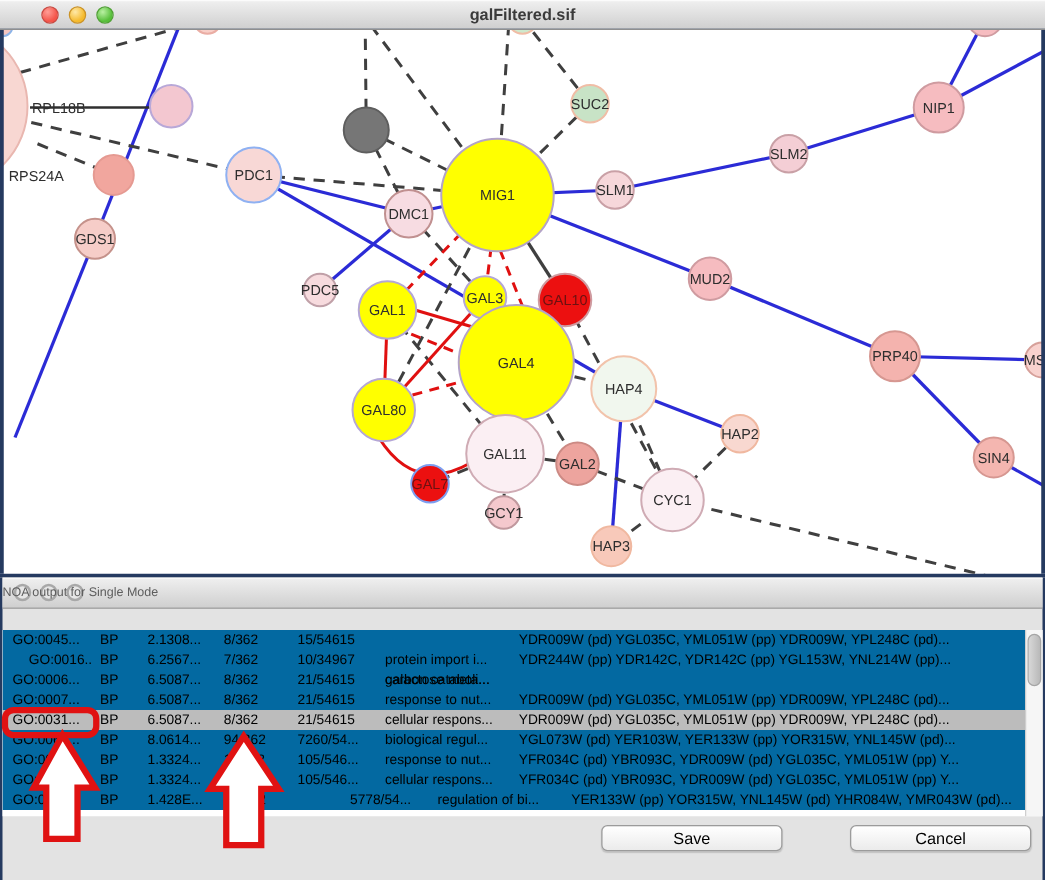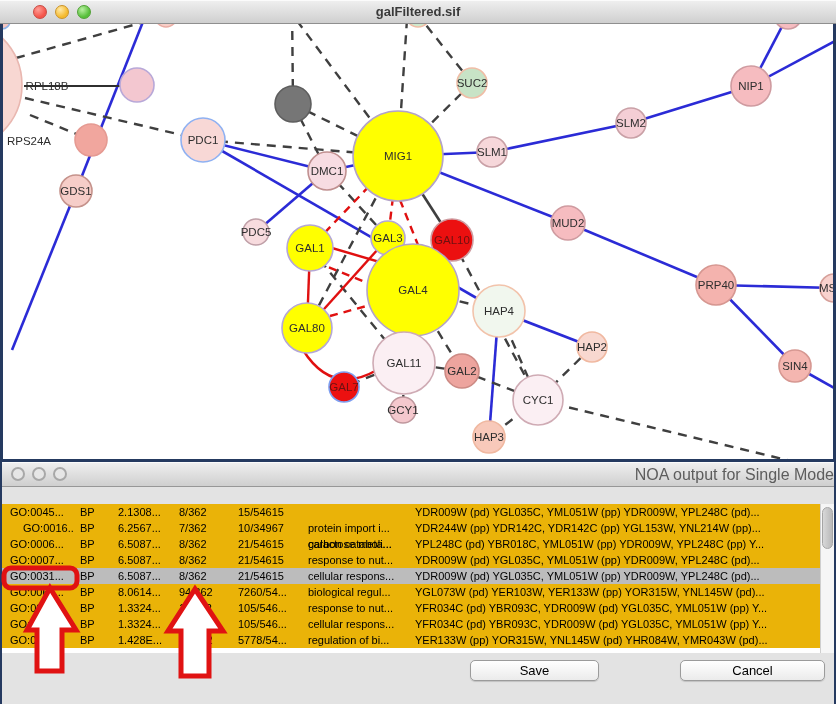--- a/index.html
+++ b/index.html
@@ -24,43 +24,43 @@
   #net-canvas svg { display:block; }
   .navy-strip { position:absolute; top:24px; height:435px; width:3px; background:#253a60; z-index:3; }
 
   
   #noa-window { position:absolute; left:0; top:462px; width:836px; height:242px;
     background:#e3e3e3; border-left:2px solid #253a60; border-right:2px solid #253a60; }
   #noa-titlebar { position:absolute; left:0; top:0; width:832px; height:25px;
     background:linear-gradient(#f0f0f0,#cfcfcf); border-bottom:1px solid #979797;
     box-shadow:inset 0 1px 0 #fbfbfb; }
   #noa-titlebar .title { position:absolute; left:0; right:0; top:0; height:25px;
-    line-height:25px; text-align:right; font-size:16px; color:#5d5d5d; }
+    line-height:25px; text-align:left; font-size:10px; color:#5d5d5d; }
   #noa-lights { position:absolute; left:9px; top:5px; display:flex; gap:7px; }
 
   #table-bg { position:absolute; left:0; top:42px; width:832px; height:149px; background:#ffffff; }
   #thead { position:absolute; left:0; top:25px; width:832px; height:17px; display:flex;
     background:linear-gradient(#ffffff,#e4e4e4); border-bottom:1px solid #a8a8a8; }
   .th { height:16px; line-height:16px; font-size:11px; color:#111; text-align:center;
     border-right:1px solid #c6c6c6; overflow:hidden; white-space:nowrap; flex:none; }
   #tbody { position:absolute; left:0; top:42px; width:818px; height:144px; overflow:hidden; }
-  .tr { display:flex; height:16px; background:#eab308; }
+  .tr { display:flex; height:16px; background:#0369a1; }
   .tr.selected { background:#bcbcbc; }
   .td { height:16px; line-height:16px; font-size:11px; color:#000;
     white-space:nowrap; overflow:hidden; flex:none; }
   #scrollbar { position:absolute; left:818px; top:42px; width:14px; height:149px;
     background:#f6f6f6; border-left:1px solid #cfcfcf; }
   #scroll-thumb { position:absolute; left:1px; top:3px; width:11px; height:42px;
     background:linear-gradient(90deg,#d8d8d8,#b9b9b9); border:1px solid #a5a5a5; border-radius:6px; }
 
   #btnbar { position:absolute; left:0; top:191px; width:832px; height:51px; }
   .mac-btn { position:absolute; top:7px; height:21px; border:1px solid #9b9b9b; border-radius:5px;
     background:linear-gradient(#ffffff,#ebebeb); font-family:"Liberation Sans",sans-serif;
     font-size:13px; color:#000; box-shadow:0 1px 1px rgba(0,0,0,.15); }
-  #save-btn { left:468px; width:129px; }
+  #save-btn { left:479px; width:145px; }
   #cancel-btn { left:678px; width:145px; }
 
   
   #annot { position:absolute; left:0; top:0; width:836px; height:704px;
     pointer-events:none; z-index:20; }
 </style>
 </head>
 <body>
 
 <div id="screen">
@@ -229,21 +229,20 @@
           <div class="td" style="width: 108px; padding-left: 4px;">protein import i...</div>
           <div class="td" style="width: 408px; padding-left: 3px;">YDR244W (pp) YDR142C, YDR142C (pp) YGL153W, YNL214W (pp)...</div>
         </div>
         <div class="tr">
           <div class="td" style="width: 72px; padding-left: 8px;">GO:0006...</div>
           <div class="td" style="width: 39px; padding-left: 6px;">BP</div>
           <div class="td" style="width: 62px; padding-left: 5px;">6.5087...</div>
           <div class="td" style="width: 60px; padding-left: 4px;">8/362</div>
           <div class="td" style="width: 69px; padding-left: 3px;">21/54615</div>
           <div class="td" style="width: 108px; padding-left: 4px;">galactose meta...</div>
-          <div class="td" style="width: 408px; padding-left: 3px;">YPL248C (pd) YBR018C, YML051W (pp) YDR009W, YPL248C (pp) Y...</div>
         </div>
         <div class="tr">
           <div class="td" style="width: 72px; padding-left: 8px;">GO:0007...</div>
           <div class="td" style="width: 39px; padding-left: 6px;">BP</div>
           <div class="td" style="width: 62px; padding-left: 5px;">6.5087...</div>
           <div class="td" style="width: 60px; padding-left: 4px;">8/362</div>
           <div class="td" style="width: 69px; padding-left: 3px;">21/54615</div>
           <div class="td" style="width: 108px; padding-left: 4px;">response to nut...</div>
           <div class="td" style="width: 408px; padding-left: 3px;">YDR009W (pd) YGL035C, YML051W (pp) YDR009W, YPL248C (pd)...</div>
         </div>
@@ -281,21 +280,21 @@
           <div class="td" style="width: 60px; padding-left: 4px;">11/362</div>
           <div class="td" style="width: 69px; padding-left: 3px;">105/546...</div>
           <div class="td" style="width: 108px; padding-left: 4px;">cellular respons...</div>
           <div class="td" style="width: 408px; padding-left: 3px;">YFR034C (pd) YBR093C, YDR009W (pd) YGL035C, YML051W (pp) Y...</div>
         </div>
         <div class="tr">
           <div class="td" style="width: 72px; padding-left: 8px;">GO:0050...</div>
           <div class="td" style="width: 39px; padding-left: 6px;">BP</div>
           <div class="td" style="width: 62px; padding-left: 5px;">1.428E...</div>
           <div class="td" style="width: 60px; padding-left: 4px;">80/362</div>
-          <div class="td" style="width: 69px; padding-left: 3px;">5778/54...</div>
+          <div class="td" style="width: 69px; padding-left: 3px; margin-left: 42px;">5778/54...</div>
           <div class="td" style="width: 108px; padding-left: 4px;">regulation of bi...</div>
           <div class="td" style="width: 408px; padding-left: 3px;">YER133W (pp) YOR315W, YNL145W (pd) YHR084W, YMR043W (pd)...</div>
         </div>
       </div>
     <div id="scrollbar">
       <div id="scroll-thumb"></div>
     </div>
 
     <div id="btnbar">
       <button id="save-btn" class="mac-btn">Save</button>

